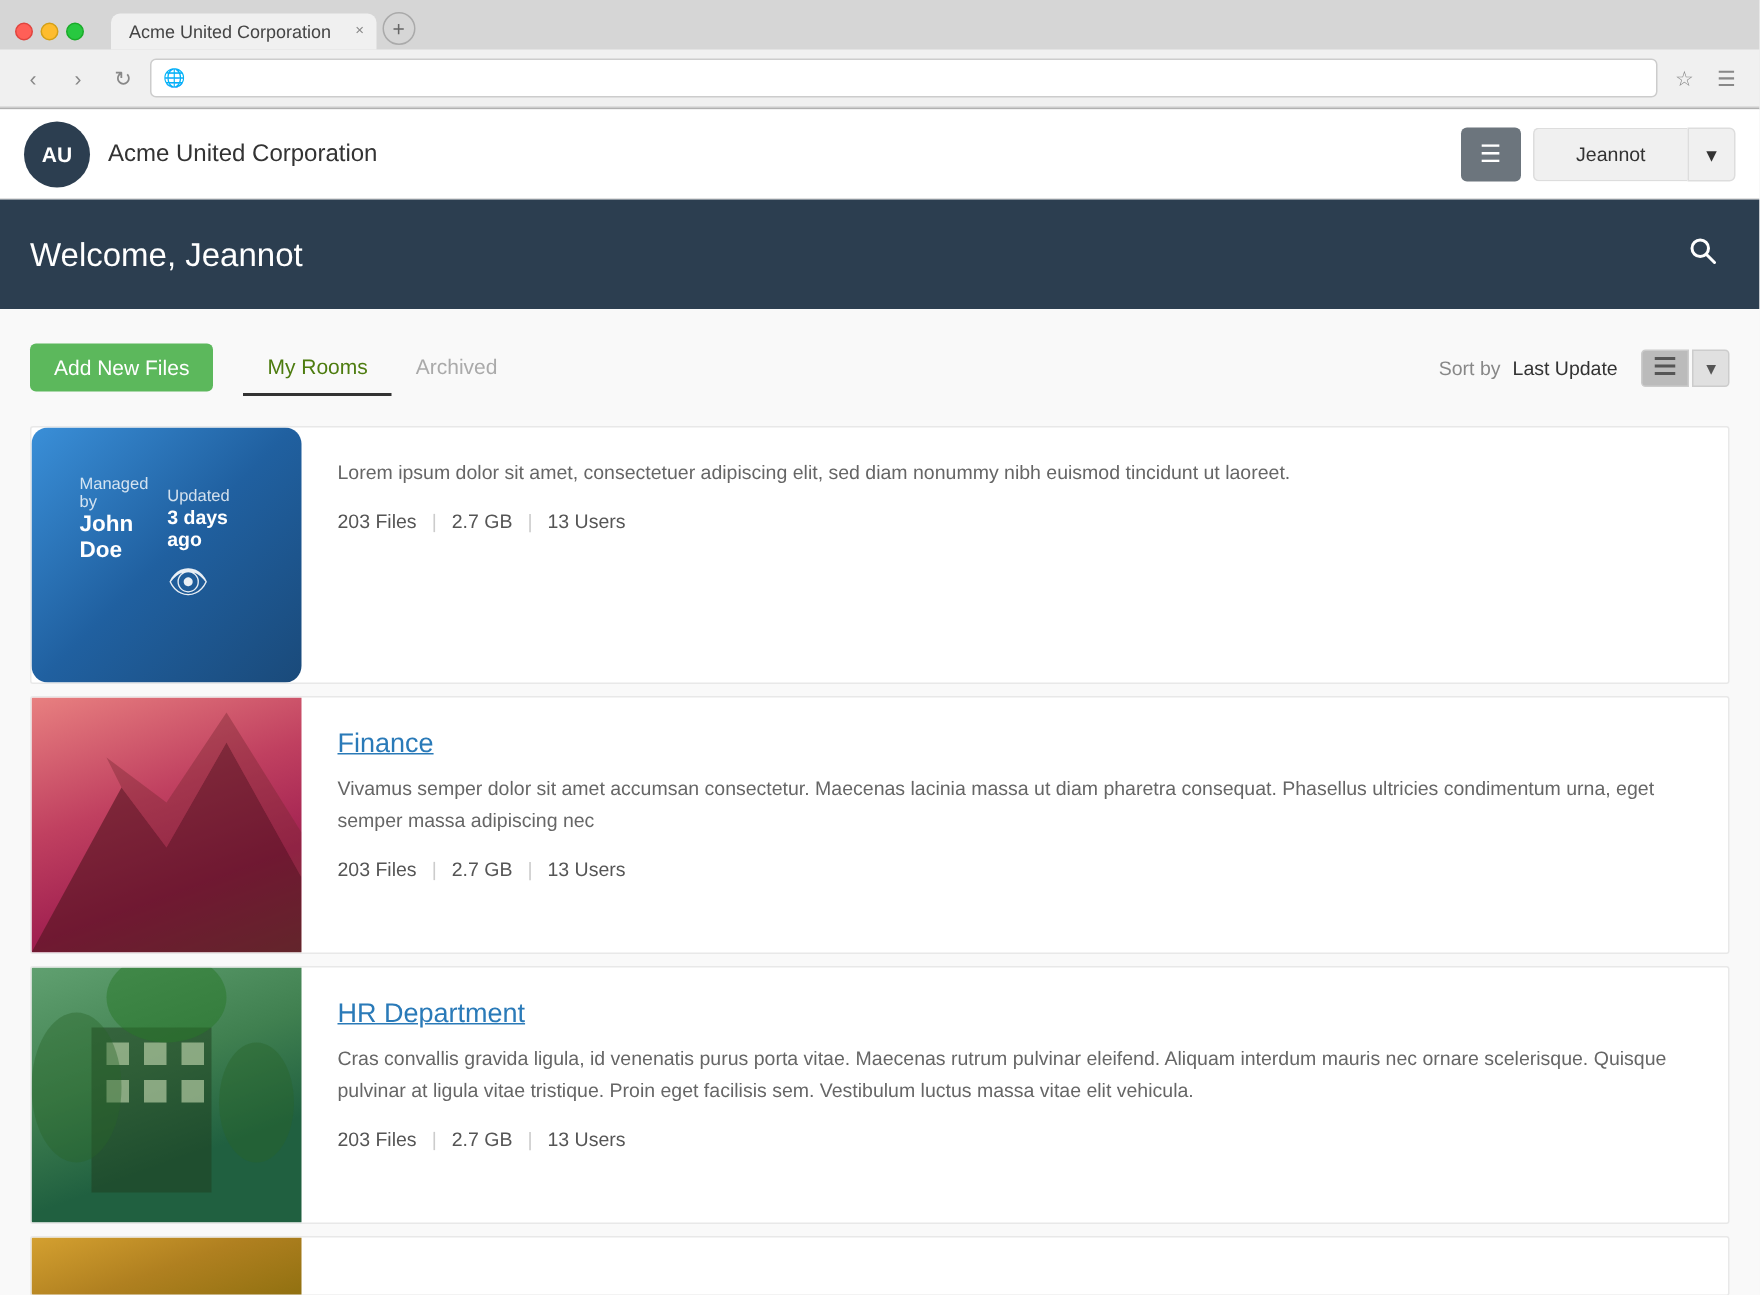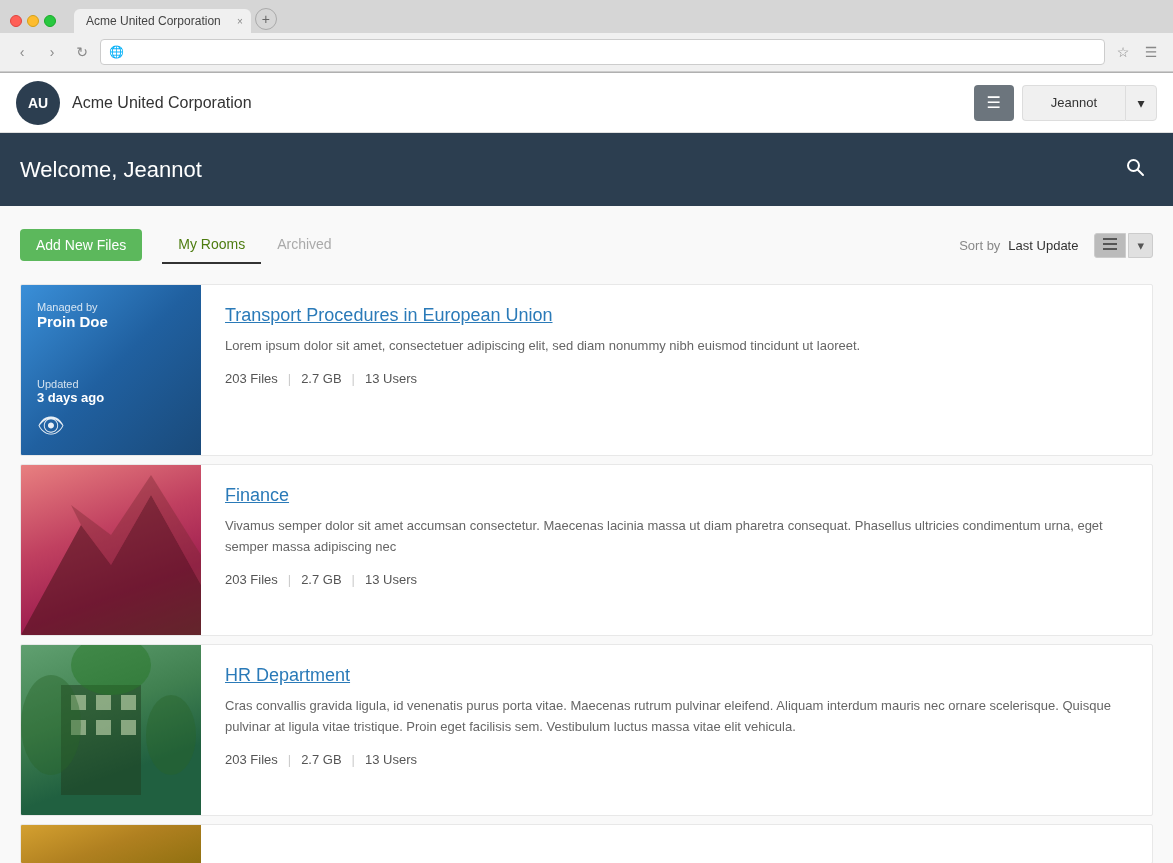--- a/index.html
+++ b/index.html
@@ -58,21 +58,21 @@
     .view-toggle { display: flex; align-items: center; gap: 2px; margin-left: 8px; }
     .view-btn { background: #e0e0e0; border: 1px solid #ccc; padding: 4px 8px; cursor: pointer; font-size: 13px; color: #555; }
     .view-btn.active { background: #bbb; }
     .view-btn-list { border-radius: 3px 0 0 3px; }
     .view-btn-grid { border-radius: 0 3px 3px 0; }
 
     
     .room-list { display: flex; flex-direction: column; gap: 0; }
     .room-item { display: flex; background: white; border: 1px solid #e8e8e8; margin-bottom: 8px; border-radius: 2px; overflow: hidden; }
     .room-thumb { width: 180px; height: 170px; flex-shrink: 0; position: relative; overflow: hidden; }
-    .room-thumb-blue { background: linear-gradient(135deg, #3a8fd8 0%, #2060a0 50%, #1a4a7a 100%); display: flex; flex-direction: column; justify-content: space-between; padding: 16px; color: white; }
+    .room-thumb-blue { background: linear-gradient(135deg, #3a8fd8 0%, #2060a0 50%, #1a4a7a 100%); display: flex; justify-content: space-between; padding: 32px; color: white; border-radius: 11px; }
     .room-thumb-pink { background: linear-gradient(160deg, #e88080 0%, #c04060 40%, #a02050 70%, #804040 100%); position: relative; }
     .room-thumb-green { background: linear-gradient(160deg, #60a070 0%, #408050 40%, #206040 70%); position: relative; }
     .room-thumb-gold { background: linear-gradient(160deg, #d4a030 0%, #b08020 50%, #907010 100%); position: relative; }
 
     .managed-by { font-size: 11px; color: rgba(255,255,255,0.8); }
     .manager-name { font-size: 15px; font-weight: 600; color: white; }
     .updated-label { font-size: 11px; color: rgba(255,255,255,0.8); margin-top: 8px; }
     .updated-time { font-size: 13px; font-weight: 600; color: white; }
     .eye-icon { font-size: 22px; color: rgba(255,255,255,0.9); margin-top: 8px; }
 
@@ -162,30 +162,29 @@
         </div>
       </div>
     </div>
 
     <div class="room-list">
 
       <div class="room-item">
         <div class="room-thumb room-thumb-blue">
           <div>
             <div class="managed-by">Managed by</div>
-            <div class="manager-name">Proin Doe</div>
+            <div class="manager-name">John Doe</div>
           </div>
           <div>
             <div class="updated-label">Updated</div>
             <div class="updated-time">3 days ago</div>
             <div class="eye-icon">👁</div>
           </div>
         </div>
         <div class="room-info">
-          <div class="room-title">Transport Procedures in European Union</div>
           <div class="room-desc">Lorem ipsum dolor sit amet, consectetuer adipiscing elit, sed diam nonummy nibh euismod tincidunt ut laoreet.</div>
           <div class="room-meta">
             <span>203 Files</span>
             <span class="meta-sep">|</span>
             <span>2.7 GB</span>
             <span class="meta-sep">|</span>
             <span>13 Users</span>
           </div>
         </div>
       </div>

